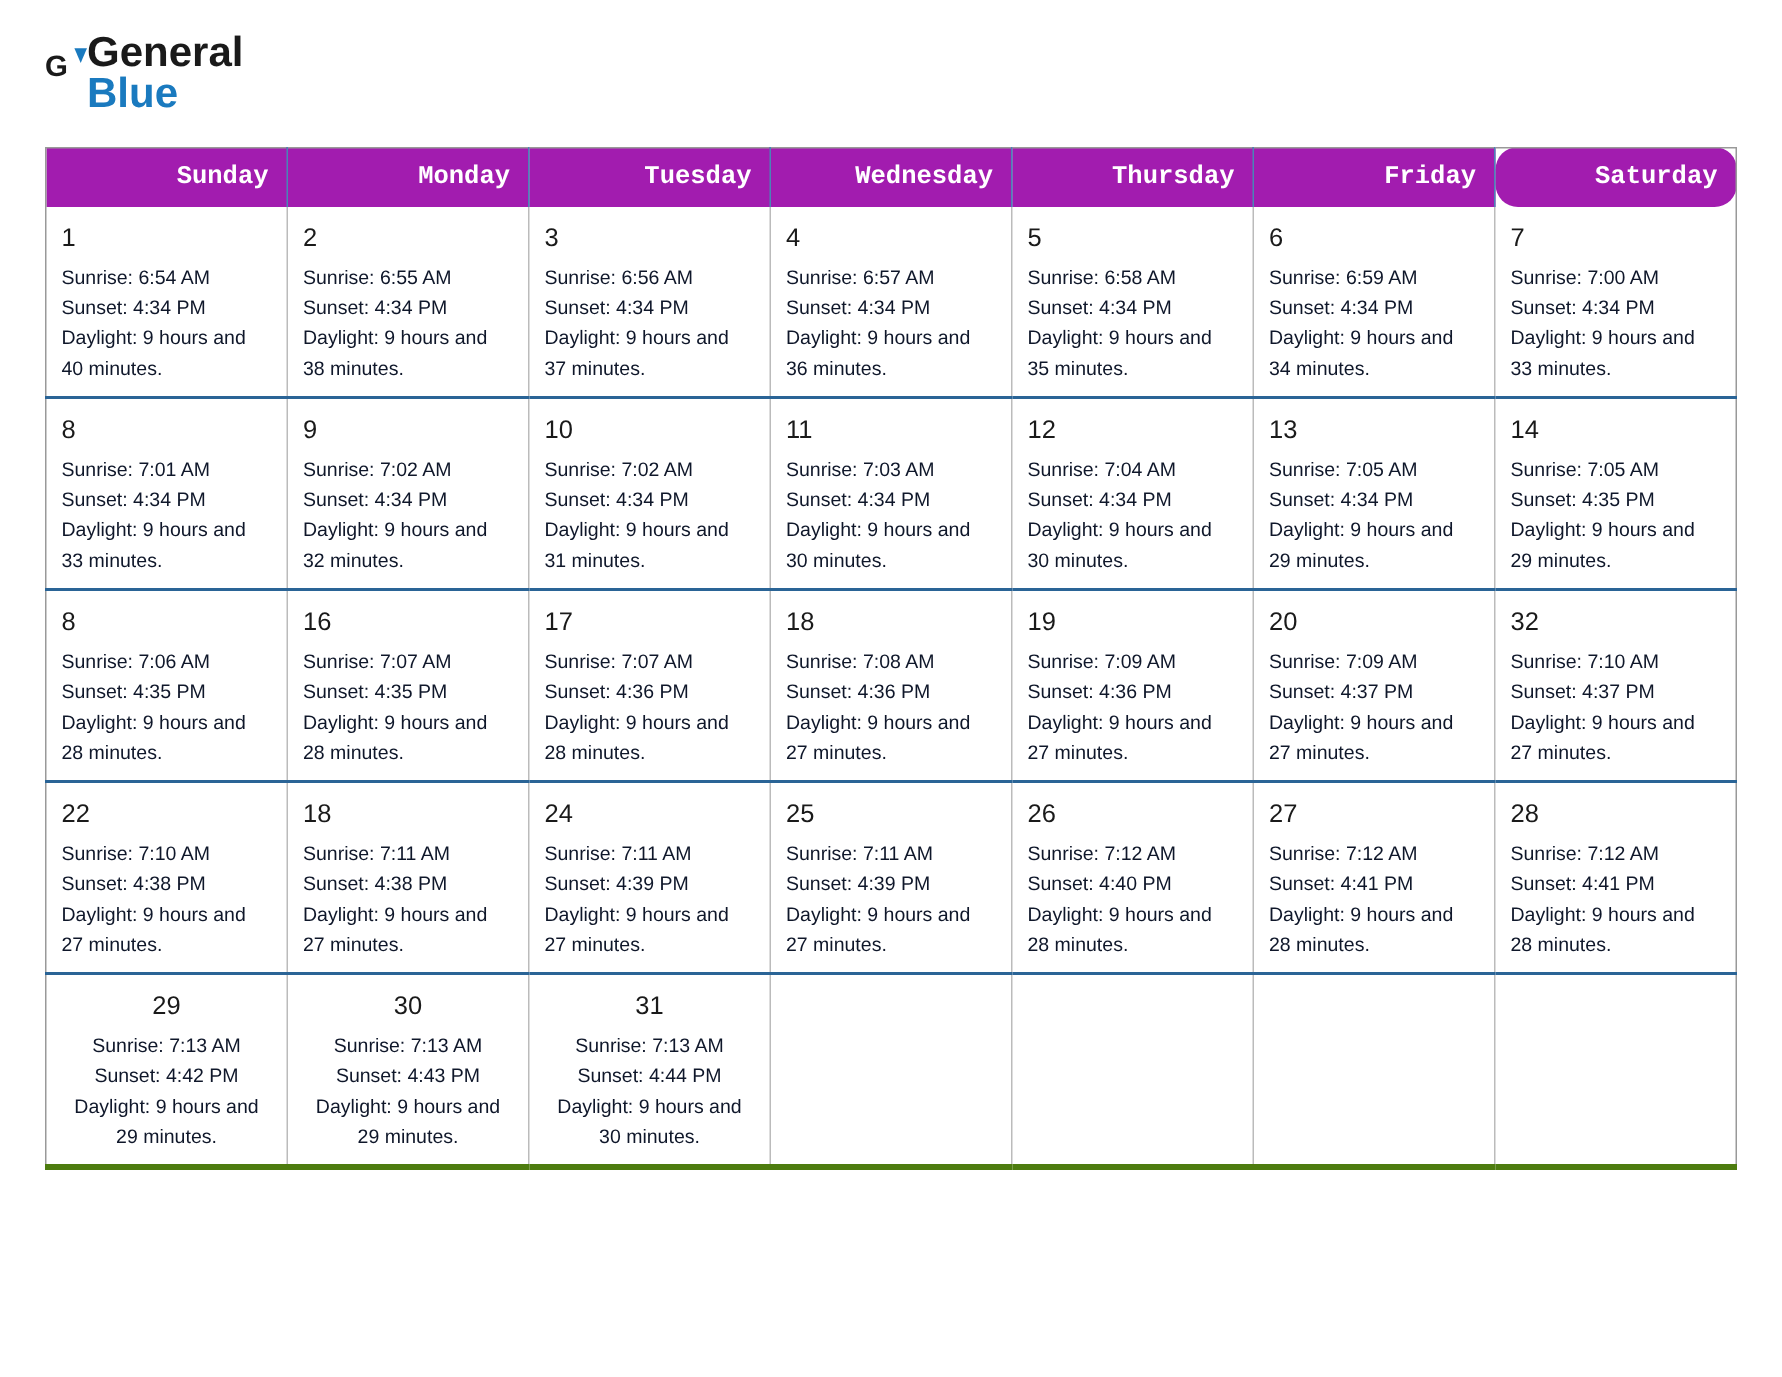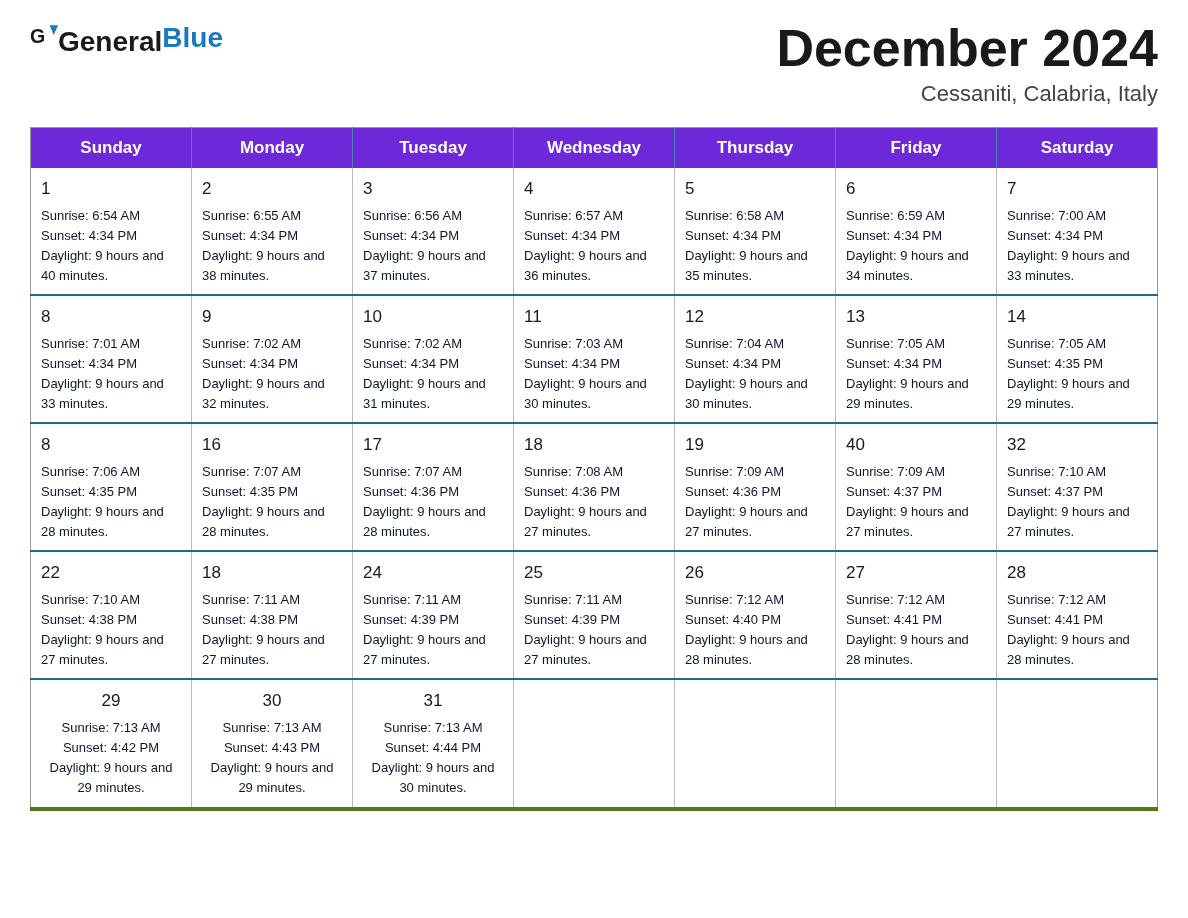--- a/index.html
+++ b/index.html
@@ -35,30 +35,32 @@
       font-size: 22px;
       color: #444;
       margin-top: 4px;
     }
     .calendar-table {
       width: 100%;
       border-collapse: collapse;
       border: 1px solid #999;
     }
     .calendar-table th {
-      background: #6d28d9;
+      background: #a21caf;
       color: #fff;
       font-size: 17px;
       font-weight: bold;
       padding: 10px 12px;
-      text-align: center;
+      text-align: right;
       border-right: 1px solid #4a84b6;
+      font-family: Liberation Mono, monospace;
     }
     .calendar-table th:last-child {
       border-right: none;
+      border-radius: 15px;
     }
     .calendar-table td {
       vertical-align: top;
       border-right: 1px solid #bbb;
       border-bottom: 2px solid #2a6496;
       padding: 8px 10px;
       font-size: 13.5px;
       line-height: 1.5;
       width: 14.28%;
       min-height: 110px;
@@ -86,21 +88,21 @@
       background: #fff;
     }
     
     .logo-wrapper {
       display: flex;
       align-items: center;
       gap: 0px;
     }
     .logo-text-wrapper {
       display: flex;
-      flex-direction: row;
+      flex-direction: column;
       line-height: 1.1;
     }
     .logo-icon {
       width: 28px;
       height: 44px;
       margin-right: 0px;
     }
   </style>
 </head>
 <body>
@@ -111,24 +113,20 @@
       <svg class="logo-icon" viewBox="0 0 40 56" xmlns="http://www.w3.org/2000/svg">
         <text x="0" y="30" font-family="Arial" font-size="28" font-weight="bold" fill="#1a1a1a">G</text>
         <polygon points="28,4 40,4 34,18" fill="#1a7abf"></polygon>
       </svg>
       <div class="logo-text-wrapper">
         <span style="font-size:28px;font-weight:bold;color:#1a1a1a;font-family:Arial;">General</span>
         <span style="font-size:28px;font-weight:bold;color:#1a7abf;font-family:Arial;margin-top:-4px;">Blue</span>
       </div>
     </div>
   </div>
-  <div class="title-area">
-    <div class="month-title">December 2024</div>
-    <div class="subtitle">Cessaniti, Calabria, Italy</div>
-  </div>
 </div>
 
 <table class="calendar-table">
   <thead>
     <tr>
     <th>Sunday</th>
         <th>Monday</th>
         <th>Tuesday</th>
         <th>Wednesday</th>
         <th>Thursday</th>
@@ -212,21 +210,21 @@
         </td>
         <td>
           <span class="day-number">18</span>
           <div class="day-info">Sunrise: 7:08 AM<br>Sunset: 4:36 PM<br>Daylight: 9 hours and 27 minutes.</div>
         </td>
         <td>
           <span class="day-number">19</span>
           <div class="day-info">Sunrise: 7:09 AM<br>Sunset: 4:36 PM<br>Daylight: 9 hours and 27 minutes.</div>
         </td>
         <td>
-          <span class="day-number">40</span>
+          <span class="day-number">20</span>
           <div class="day-info">Sunrise: 7:09 AM<br>Sunset: 4:37 PM<br>Daylight: 9 hours and 27 minutes.</div>
         </td>
         <td>
           <span class="day-number">32</span>
           <div class="day-info">Sunrise: 7:10 AM<br>Sunset: 4:37 PM<br>Daylight: 9 hours and 27 minutes.</div>
         </td>
       </tr>
       <tr>
         <td>
           <span class="day-number">22</span>

